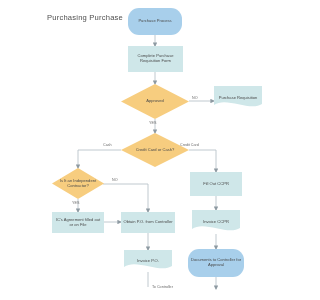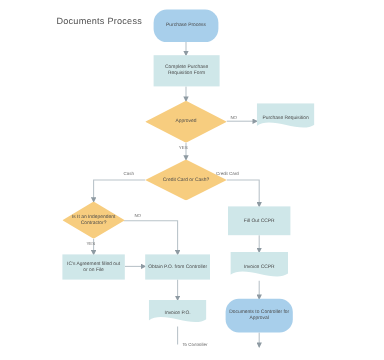--- a/index.html
+++ b/index.html
@@ -66,21 +66,21 @@
       <path d="M148,272 L148,287"></path>
 
       <line x1="216" y1="196" x2="216" y2="210" marker-end="url(#ah)"></line>
 
       <line x1="216" y1="234" x2="216" y2="249" marker-end="url(#ah)"></line>
 
       <line x1="216" y1="277" x2="216" y2="289" marker-end="url(#ah)"></line>
     </g>
   </svg>
 
-  <div class="title" style="left:47px;top:13px;">Documents Process</div>
+  <div class="title" style="left:47px;top:13px;">Purchasing Purchase</div>
 
   <div class="node term" style="left:128px;top:8px;width:54px;height:27px;">
     <span>Purchase Process</span>
   </div>
 
   <div class="node proc" style="left:128px;top:46px;width:55px;height:26px;">
     <span>Complete Purchase Requisition Form</span>
   </div>
 
   <div class="node dec" style="left:121px;top:84px;width:68px;height:35px;">

